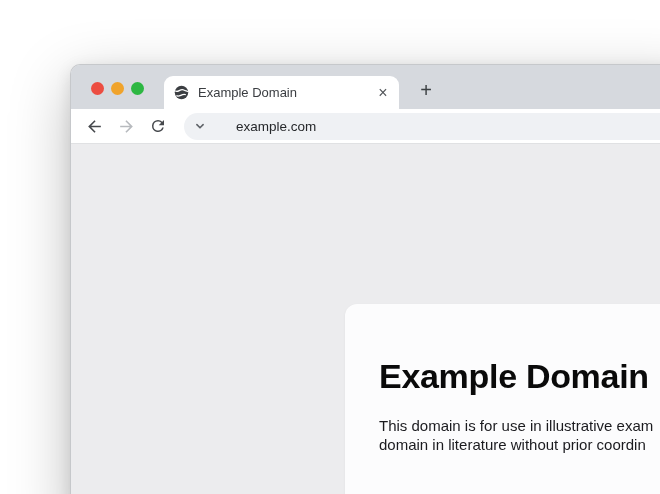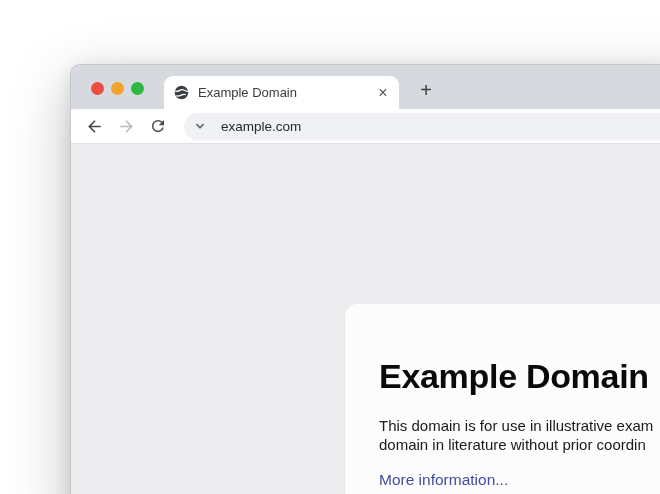--- a/index.html
+++ b/index.html
@@ -50,21 +50,21 @@
   .nav-btn{
     width:28px;height:28px;display:flex;align-items:center;justify-content:center;
     border-radius:50%;flex:0 0 auto;margin-right:4px;
   }
   .url-field{
     flex:1;height:27px;margin-left:8px;margin-right:16px;
     background:#eff1f4;border-radius:14px;
     display:flex;align-items:center;padding-left:8px;box-sizing:border-box;min-width:0;
   }
   .url-text{
-    margin-left:13px;font-size:13.5px;color:#26282b;white-space:nowrap;
+    margin-left:28px;font-size:13.5px;color:#26282b;white-space:nowrap;
   }
   
   .content{position:relative;height:100%;}
   .card{
     position:absolute;left:274px;top:160px;width:380px;height:231px;
     background:#fcfcfd;border-radius:12px;
     box-shadow:0 1px 3px rgba(0,0,0,.05);
     padding-left:34px;box-sizing:border-box;overflow:hidden;
   }
   .card h1{
@@ -135,17 +135,16 @@
     </div>
   </div>
 
   <div class="content">
     <div class="card">
       <h1>Example Domain</h1>
       <div class="card-paragraph">
         <div>This domain is for use in illustrative exam</div>
         <div>domain in literature without prior coordin</div>
       </div>
-      <a class="card-link">More information...</a>
     </div>
   </div>
 
 </div>
 
 </body></html>

